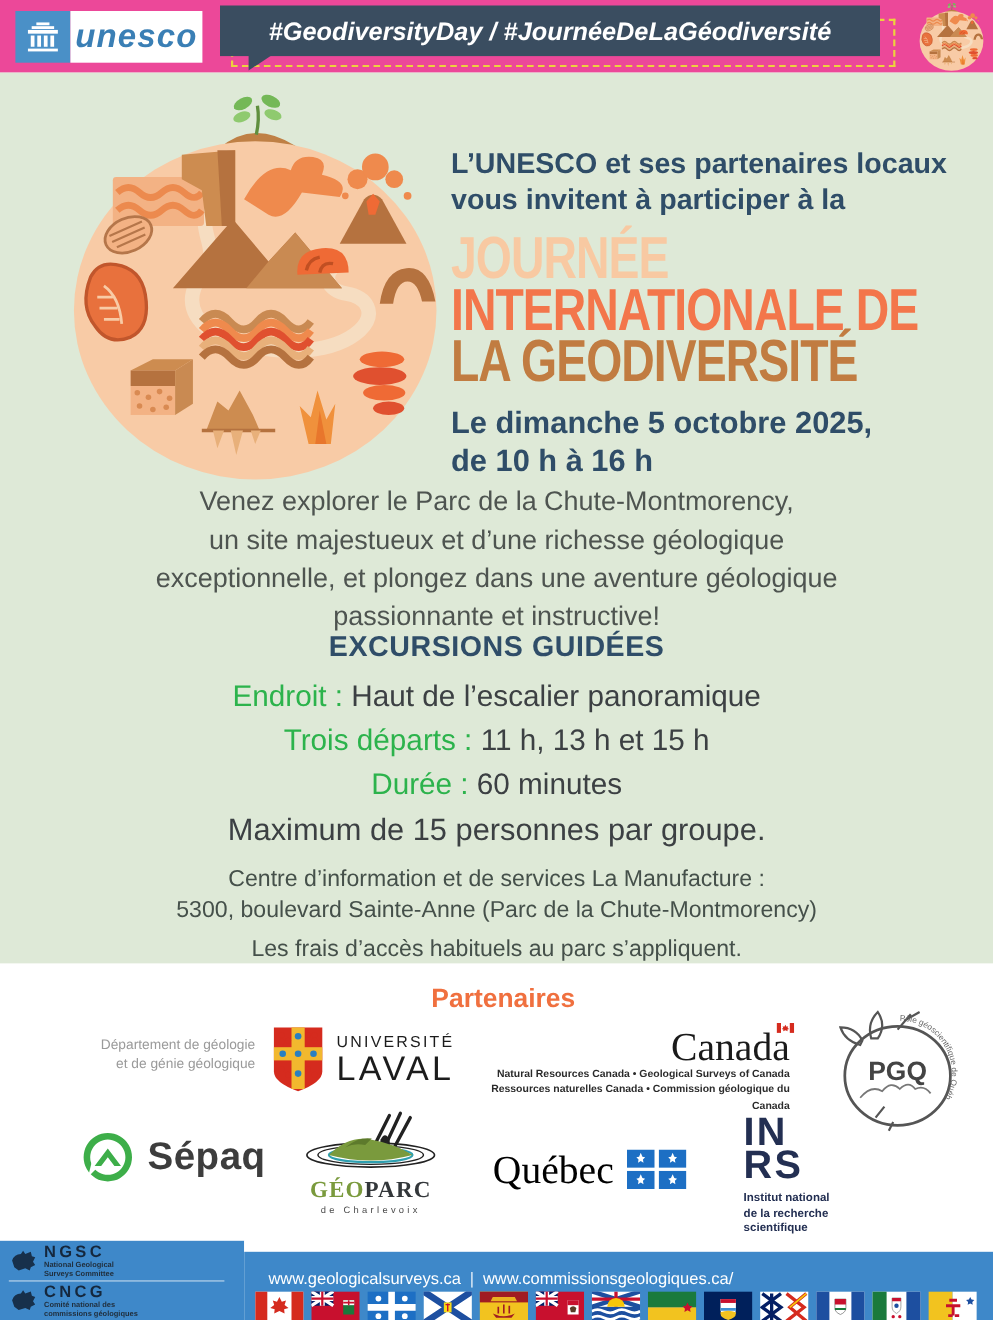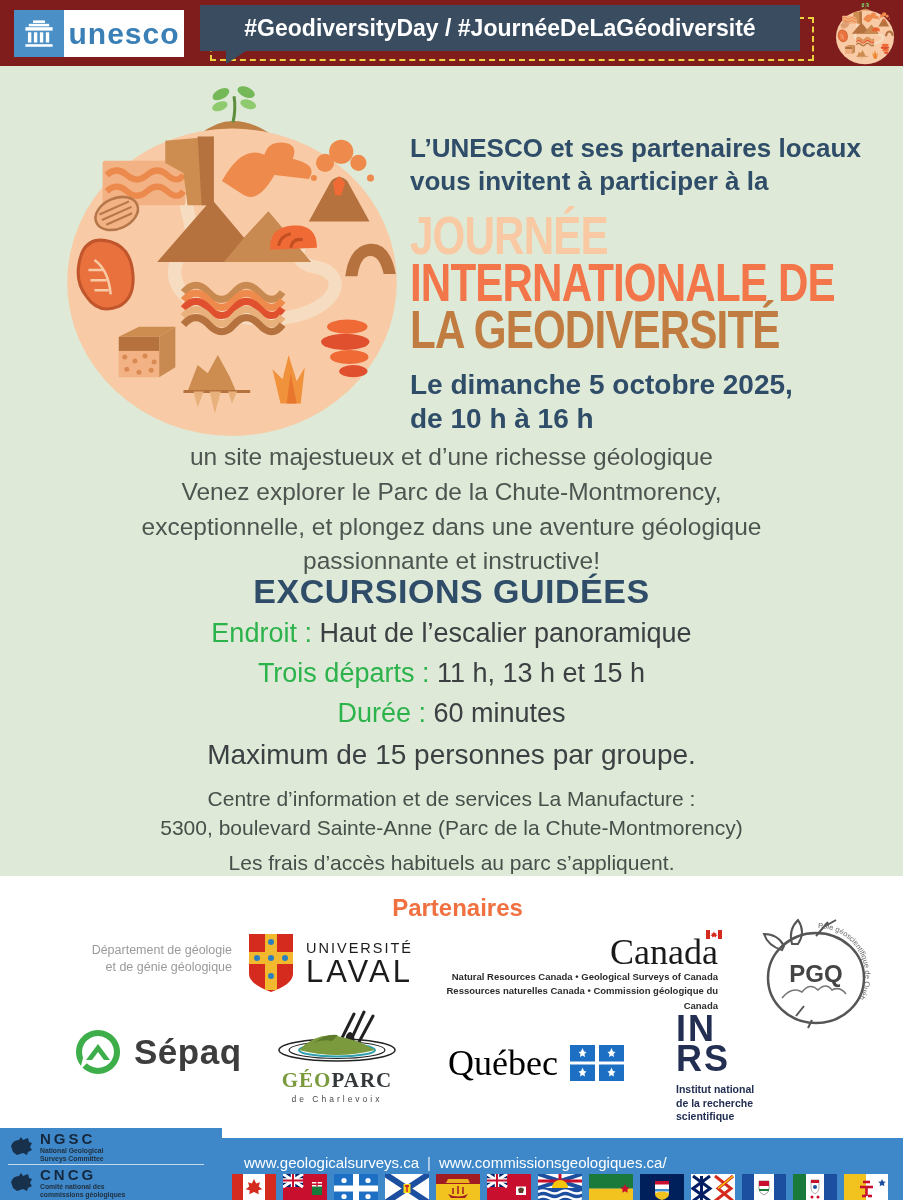--- a/index.html
+++ b/index.html
@@ -1,20 +1,20 @@
 <!DOCTYPE html>
 <html><head>
 <meta charset="utf-8">
 <style>
   * { margin:0; padding:0; box-sizing:border-box; }
   body { background:#888; font-family:"Liberation Sans", sans-serif; }
   #poster { position:relative; width:903px; height:1200px; margin:0 auto; background:#ffffff; overflow:hidden; }
 
   
-  .header { position:absolute; left:0; top:0; width:903px; height:66px; background:#7f1d1d; }
+  .header { position:absolute; left:0; top:0; width:903px; height:66px; background:#ec4899;font-style:italic; }
   .unesco-box { position:absolute; left:14px; top:10px; height:47px; display:flex; }
   .unesco-icon { width:50px; height:47px; background:#4a90c7; display:flex; align-items:center; justify-content:center; }
   .unesco-text { width:120px; height:47px; background:#ffffff; color:#3a7fb5; font-size:30px; font-weight:bold; letter-spacing:1px; display:flex; align-items:center; justify-content:center; }
   .bubble-area { position:absolute; left:200px; top:5px; width:622px; height:58px; }
   .bubble-dashes { position:absolute; left:10px; top:12px; width:604px; height:44px; border:2px dashed #ecd23e; }
   .bubble { position:absolute; left:0; top:0; width:600px; height:46px; background:#3a4d60; color:#ffffff; font-size:23px; font-weight:bold; display:flex; align-items:center; justify-content:center; }
   .bubble-tail { position:absolute; left:26px; top:46px; width:0; height:0; border-top:13px solid #3a4d60; border-right:20px solid transparent; }
   .badge { position:absolute; right:7px; top:2px; width:62px; height:64px; }
 
   
@@ -27,21 +27,21 @@
   .title-row { height:47px; }
   .t1 { color:#f8c9a2; }
   .t2 { color:#f3764b; }
   .t3 { color:#c17c41; }
   .date-block { margin-top:16px; }
   .date-line { color:#2f4d68; font-size:28px; font-weight:bold; line-height:1.22; }
 
   .description { position:absolute; left:0; top:374px; width:903px; text-align:center; }
   .desc-line { color:#4e5450; font-size:24.5px; line-height:1.42; }
 
-  .exc-heading { position:absolute; left:0; top:506px; width:903px; text-align:center; color:#2f4d68; font-size:34px; font-weight:bold; letter-spacing:0.5px; }
+  .exc-heading { position:absolute; left:0; top:506px; width:903px; text-align:center; color:#2f4d68; font-size:26px; font-weight:bold; letter-spacing:0.5px; }
   .exc-lines { position:absolute; left:0; top:548px; width:903px; text-align:center; }
   .exc-line { font-size:27px; line-height:1.48; color:#3c4043; }
   .exc-label { color:#2cb34c; font-weight:normal;text-align:right; }
   .exc-note { font-size:28px; color:#3c4043; line-height:1.5; }
 
   .info-block { position:absolute; left:0; top:718px; width:903px; text-align:center; }
   .info-line { color:#45504a; font-size:21px; line-height:1.4; }
   .info-line.last { margin-top:5px; }
 
   
@@ -200,22 +200,22 @@
         <div class="title-row"><span class="title-line t2">INTERNATIONALE DE</span></div>
         <div class="title-row"><span class="title-line t3">LA GEODIVERSITÉ</span></div>
       </div>
       <div class="date-block">
         <div class="date-line">Le dimanche 5 octobre 2025,</div>
         <div class="date-line">de 10 h à 16 h</div>
       </div>
     </div>
 
     <div class="description">
+      <div class="desc-line">Venez explorer le Parc de la Chute-Montmorency,</div>
       <div class="desc-line">un site majestueux et d’une richesse géologique</div>
-      <div class="desc-line">Venez explorer le Parc de la Chute-Montmorency,</div>
       <div class="desc-line">exceptionnelle, et plongez dans une aventure géologique</div>
       <div class="desc-line">passionnante et instructive!</div>
     </div>
 
     <div class="exc-heading">EXCURSIONS GUIDÉES</div>
 
     <div class="exc-lines">
       <div class="exc-line">
         <span class="exc-label">Endroit :</span><span> Haut de l’escalier panoramique</span>
       </div>

